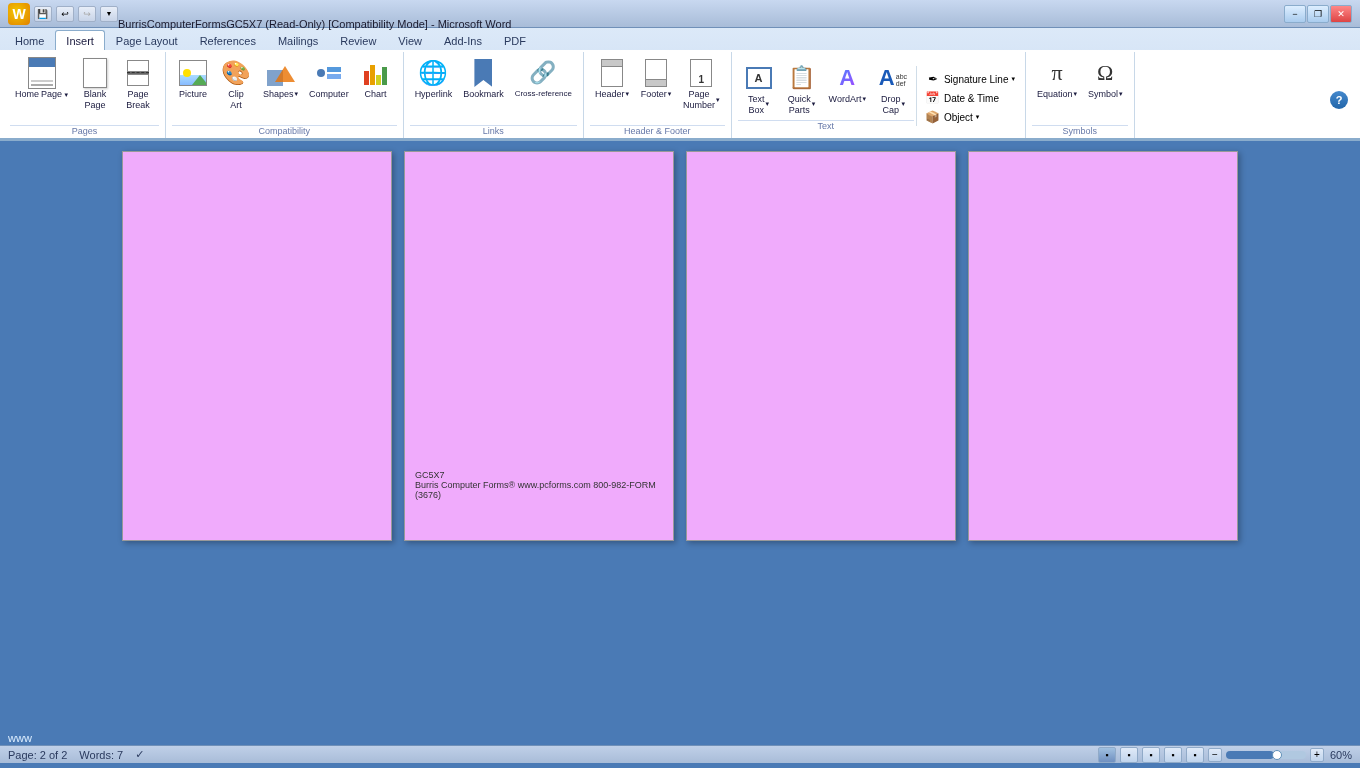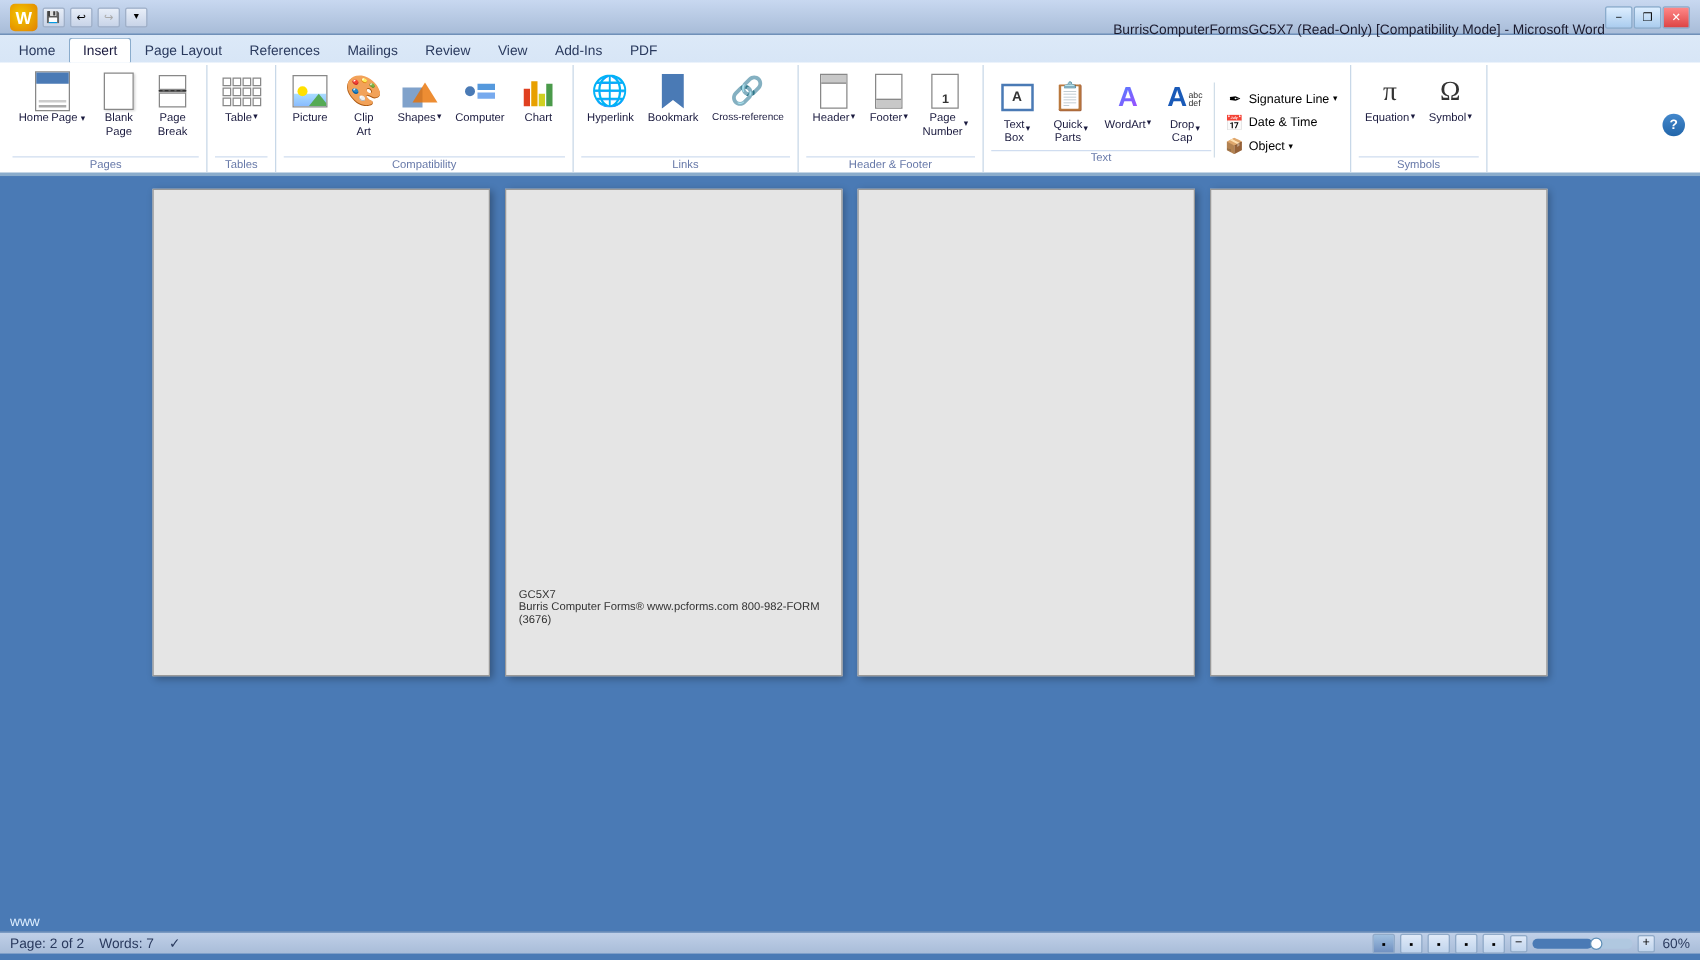--- a/index.html
+++ b/index.html
@@ -11,21 +11,21 @@
       height: 28px;
       display: flex;
       align-items: center;
       justify-content: space-between;
       padding: 0 8px;
       border-bottom: 1px solid #7090b8;
     }
     #title-bar-left { display: flex; align-items: center; gap: 4px; }
     .office-logo { width: 22px; height: 22px; background: radial-gradient(circle at 40% 40%, #f4c800, #e08000); border-radius: 4px; display: flex; align-items: center; justify-content: center; font-size: 14px; font-weight: bold; color: #fff; }
     .title-btn { width: 18px; height: 16px; background: linear-gradient(to bottom, #e8eef8, #c8d4e8); border: 1px solid #a0b0c8; border-radius: 2px; cursor: pointer; display: flex; align-items: center; justify-content: center; font-size: 9px; }
-    #title-text { flex: 1; text-align: right; font-size: 11px; color: #1a1a2e; margin-top: 20px; }
+    #title-text { flex: 1; text-align: left; font-size: 11px; color: #1a1a2e; margin-top: 20px; }
     #title-controls { display: flex; gap: 1px; }
     .win-btn { width: 22px; height: 18px; background: linear-gradient(to bottom, #ddeeff, #aaccee); border: 1px solid #8aaccc; border-radius: 2px; cursor: pointer; display: flex; align-items: center; justify-content: center; font-size: 9px; }
     .win-btn.close { background: linear-gradient(to bottom, #ff8888, #dd4444); color: white; }
 
     
     #ribbon { background: linear-gradient(to bottom, #dce9f8, #c5d8f0); border-bottom: 1px solid #8aaccc; }
 
     
     #tab-row { display: flex; align-items: flex-end; padding-left: 4px; height: 22px; }
     .ribbon-tab { padding: 2px 10px; font-size: 11px; cursor: pointer; border: 1px solid transparent; border-bottom: none; border-radius: 3px 3px 0 0; color: #2a3a5e; height: 20px; display: flex; align-items: center; }
@@ -48,21 +48,21 @@
     
     .rb-stack { display: flex; flex-direction: column; gap: 1px; }
     .rb-stack-item { display: flex; align-items: center; gap: 3px; padding: 1px 3px; cursor: pointer; border: 1px solid transparent; border-radius: 2px; font-size: 10px; white-space: nowrap; }
     .rb-stack-item .icon { font-size: 12px; width: 16px; text-align: center; }
 
     
     #help-icon { position: absolute; right: 8px; top: 35px; width: 18px; height: 18px; background: linear-gradient(to bottom, #4488cc, #2266aa); border-radius: 50%; display: flex; align-items: center; justify-content: center; color: white; font-size: 11px; font-weight: bold; cursor: pointer; }
 
     
     #doc-area { background: #4a7ab5; overflow: auto; height: calc(768px - 28px - 22px - 92px - 22px); display: flex; align-items: flex-start; justify-content: center; padding: 10px; gap: 12px; }
-    .doc-page { background: #e5e5e5; border: 1px solid #999; box-shadow: 2px 2px 6px rgba(0,0,0,0.3); position: relative; }
+    .doc-page { background: #f0abfc; border: 1px solid #999; box-shadow: 2px 2px 6px rgba(0,0,0,0.3); position: relative; }
 
     
     #status-bar { background: linear-gradient(to bottom, #c0d0e8, #a8bcd8); height: 18px; display: flex; align-items: center; padding: 0 8px; gap: 16px; border-top: 1px solid #7090b8; }
     #status-left { display: flex; align-items: center; gap: 12px; font-size: 11px; color: #2a3a5e; }
     #status-right { margin-left: auto; display: flex; align-items: center; gap: 4px; }
     .view-btn { width: 18px; height: 16px; background: linear-gradient(to bottom, #e0eaf8, #c0d4ec); border: 1px solid #90aac8; border-radius: 2px; cursor: pointer; display: flex; align-items: center; justify-content: center; font-size: 9px; }
     .view-btn.active { background: linear-gradient(to bottom, #a0c0e0, #7090c0); }
     #zoom-slider { display: flex; align-items: center; gap: 4px; }
     .zoom-btn { width: 14px; height: 14px; background: linear-gradient(to bottom, #e0eaf8, #c0d4ec); border: 1px solid #90aac8; border-radius: 2px; cursor: pointer; display: flex; align-items: center; justify-content: center; font-size: 10px; }
     .slider-track { width: 80px; height: 8px; background: #b0c8e0; border-radius: 4px; position: relative; cursor: pointer; }
@@ -143,44 +143,20 @@
               <div style="width:22px;height:2px;background:#666;border-top:1px dashed #333;"></div>
               <div style="width:22px;height:12px;background:white;border:1px solid #888;"></div>
             </div>
           </div>
           <div class="label">Page<br>Break</div>
         </div>
       </div>
       <div class="ribbon-group-label">Pages</div>
     </div>
 
-    <div class="ribbon-group">
-      <div class="ribbon-group-buttons">
-        <div class="rb-large">
-          <div class="icon">
-            <div style="display:grid;grid-template-columns:repeat(4,7px);gap:1px;">
-              <div style="width:7px;height:7px;border:1px solid #888;background:white;"></div>
-              <div style="width:7px;height:7px;border:1px solid #888;background:white;"></div>
-              <div style="width:7px;height:7px;border:1px solid #888;background:white;"></div>
-              <div style="width:7px;height:7px;border:1px solid #888;background:white;"></div>
-              <div style="width:7px;height:7px;border:1px solid #888;background:white;"></div>
-              <div style="width:7px;height:7px;border:1px solid #888;background:white;"></div>
-              <div style="width:7px;height:7px;border:1px solid #888;background:white;"></div>
-              <div style="width:7px;height:7px;border:1px solid #888;background:white;"></div>
-              <div style="width:7px;height:7px;border:1px solid #888;background:white;"></div>
-              <div style="width:7px;height:7px;border:1px solid #888;background:white;"></div>
-              <div style="width:7px;height:7px;border:1px solid #888;background:white;"></div>
-              <div style="width:7px;height:7px;border:1px solid #888;background:white;"></div>
-            </div>
-          </div>
-          <div class="label label-with-arrow">Table <span class="arrow-down">▾</span></div>
-        </div>
-      </div>
-      <div class="ribbon-group-label">Tables</div>
-    </div>
 
     <div class="ribbon-group">
       <div class="ribbon-group-buttons" style="flex-wrap:nowrap;">
 
         <div class="rb-large">
           <div class="icon">
             <div style="width:28px;height:26px;border:1px solid #888;background:white;position:relative;overflow:hidden;">
               <div style="position:absolute;bottom:0;left:0;right:0;height:10px;background:linear-gradient(to top,#88bbff,#aaddff);"></div>
               <div style="position:absolute;bottom:8px;left:3px;width:8px;height:8px;border-radius:50%;background:#ffe000;"></div>
               <div style="position:absolute;bottom:0;left:12px;width:0;height:0;border-left:8px solid transparent;border-right:8px solid transparent;border-bottom:10px solid #55aa55;"></div>

